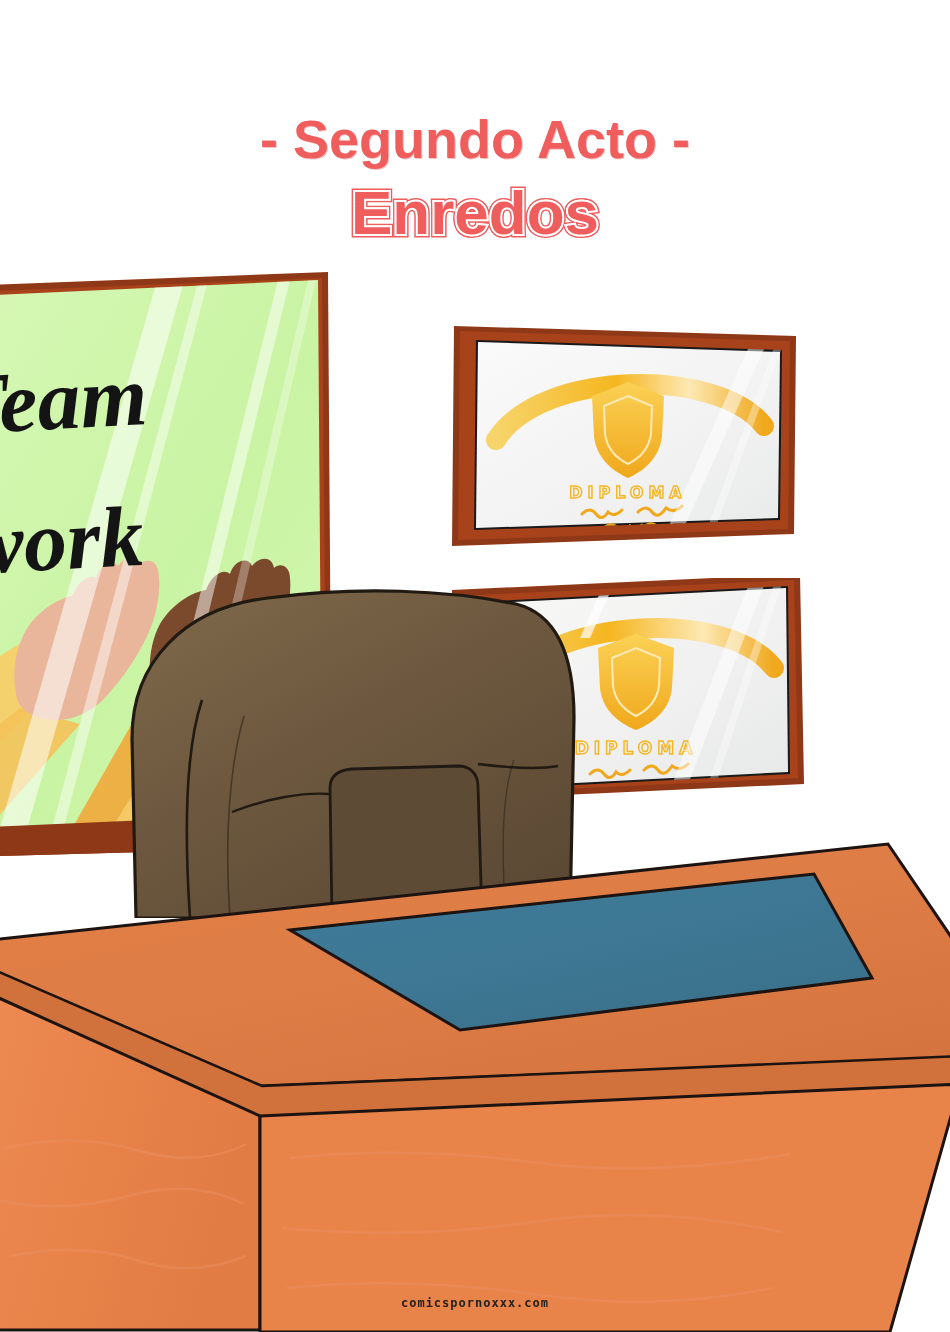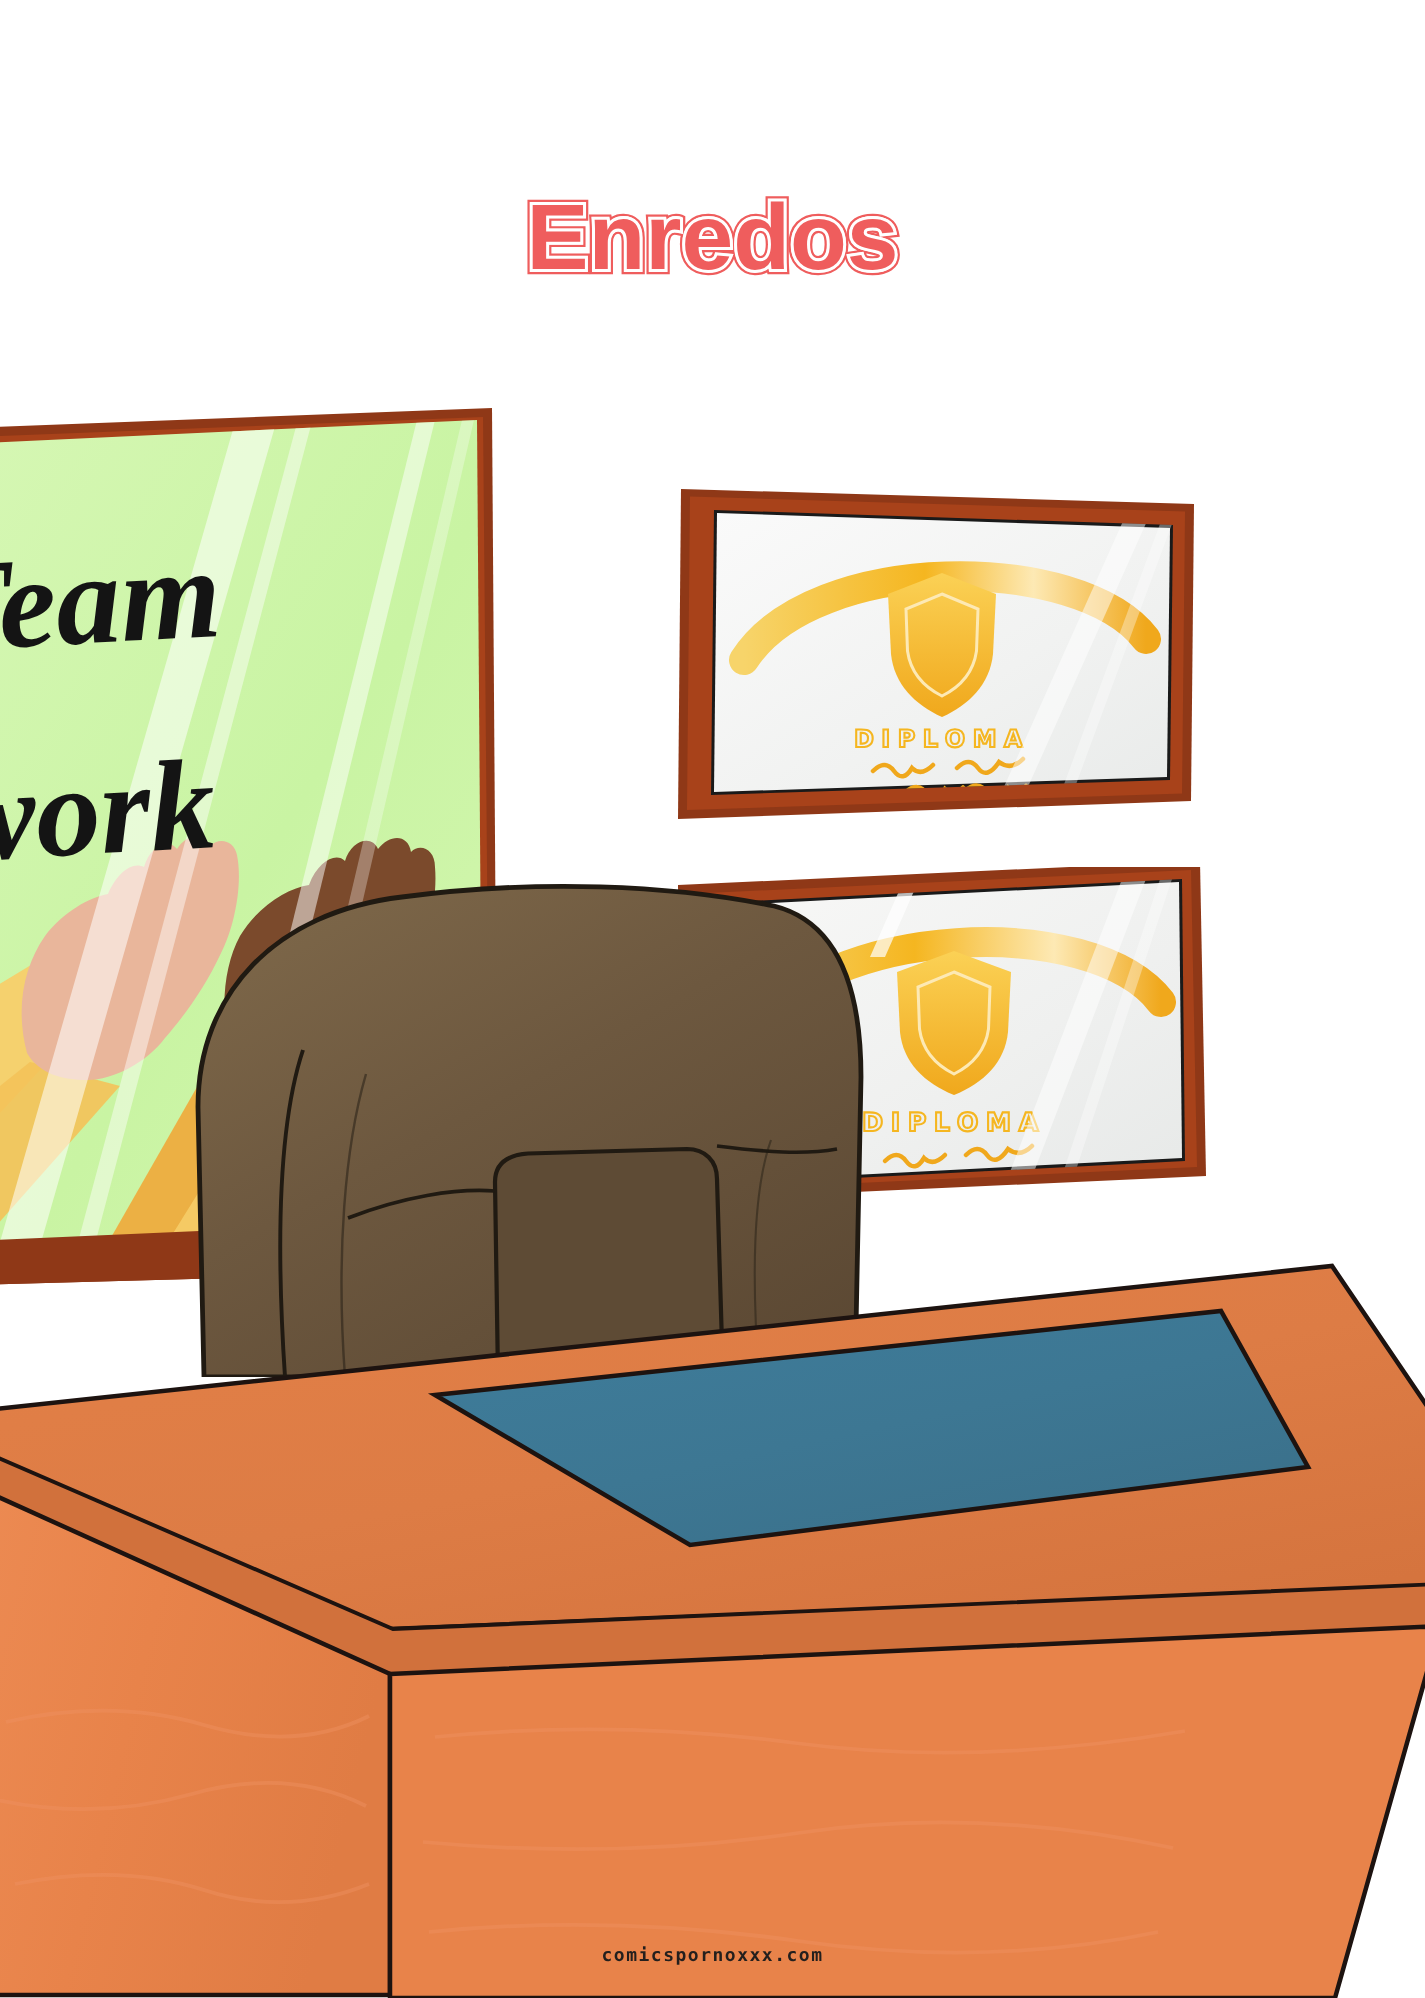--- a/index.html
+++ b/index.html
@@ -275,20 +275,21 @@
         <path d="M300,340 q120,-12 240,4 t260,-8"></path>
         <path d="M292,410 q130,12 250,-6 t250,10"></path>
         <path d="M296,470 q120,-12 246,6 t240,-6"></path>
       </g>
 
       <polygon points="300,112 824,56 882,160 470,212" fill="url(#padG)" stroke="#1d1310" stroke-width="3"></polygon>
     </svg>
   </div>
 
   <div id="title-block">
+    <div id="title-act">- Segundo Acto -</div>
     <div id="title-sub">
       <span id="title-sub-wrap">
         <span id="title-sub-outline">Enredos</span>
         <span id="title-sub-inner">Enredos</span>
         <span id="title-sub-top">Enredos</span>
       </span>
     </div>
   </div>
 
   <div id="watermark">comicspornoxxx.com</div>

